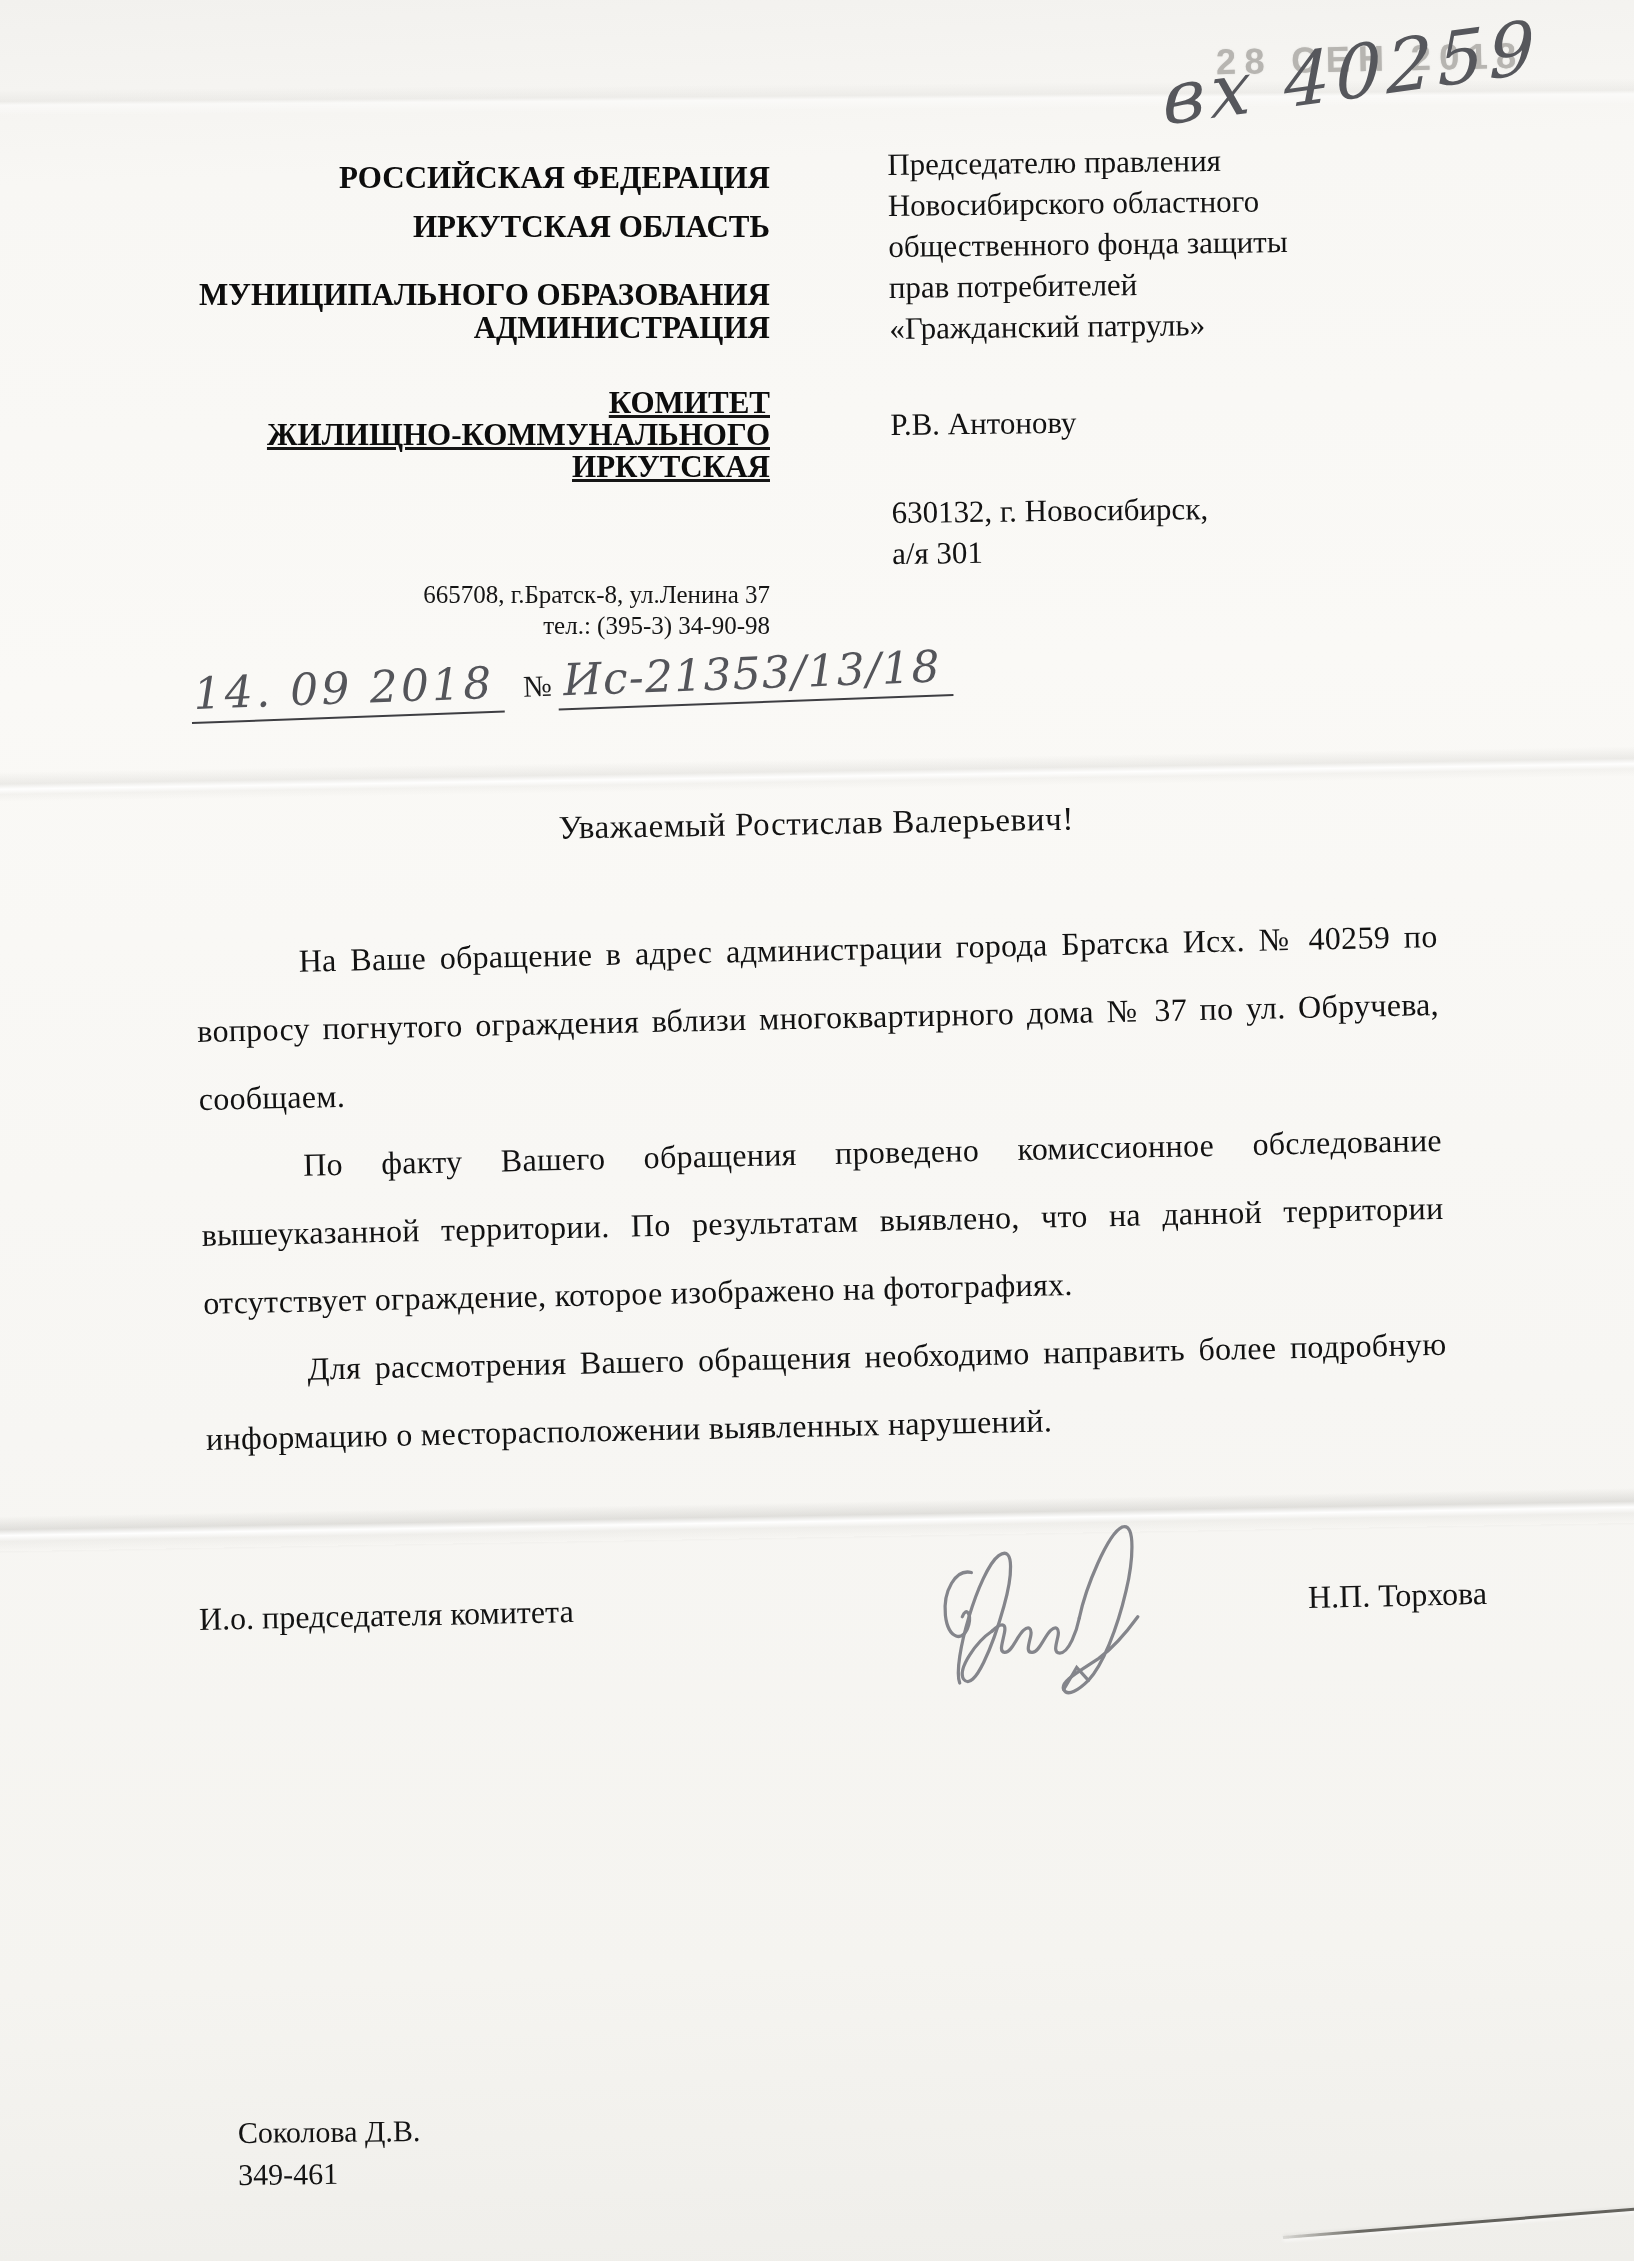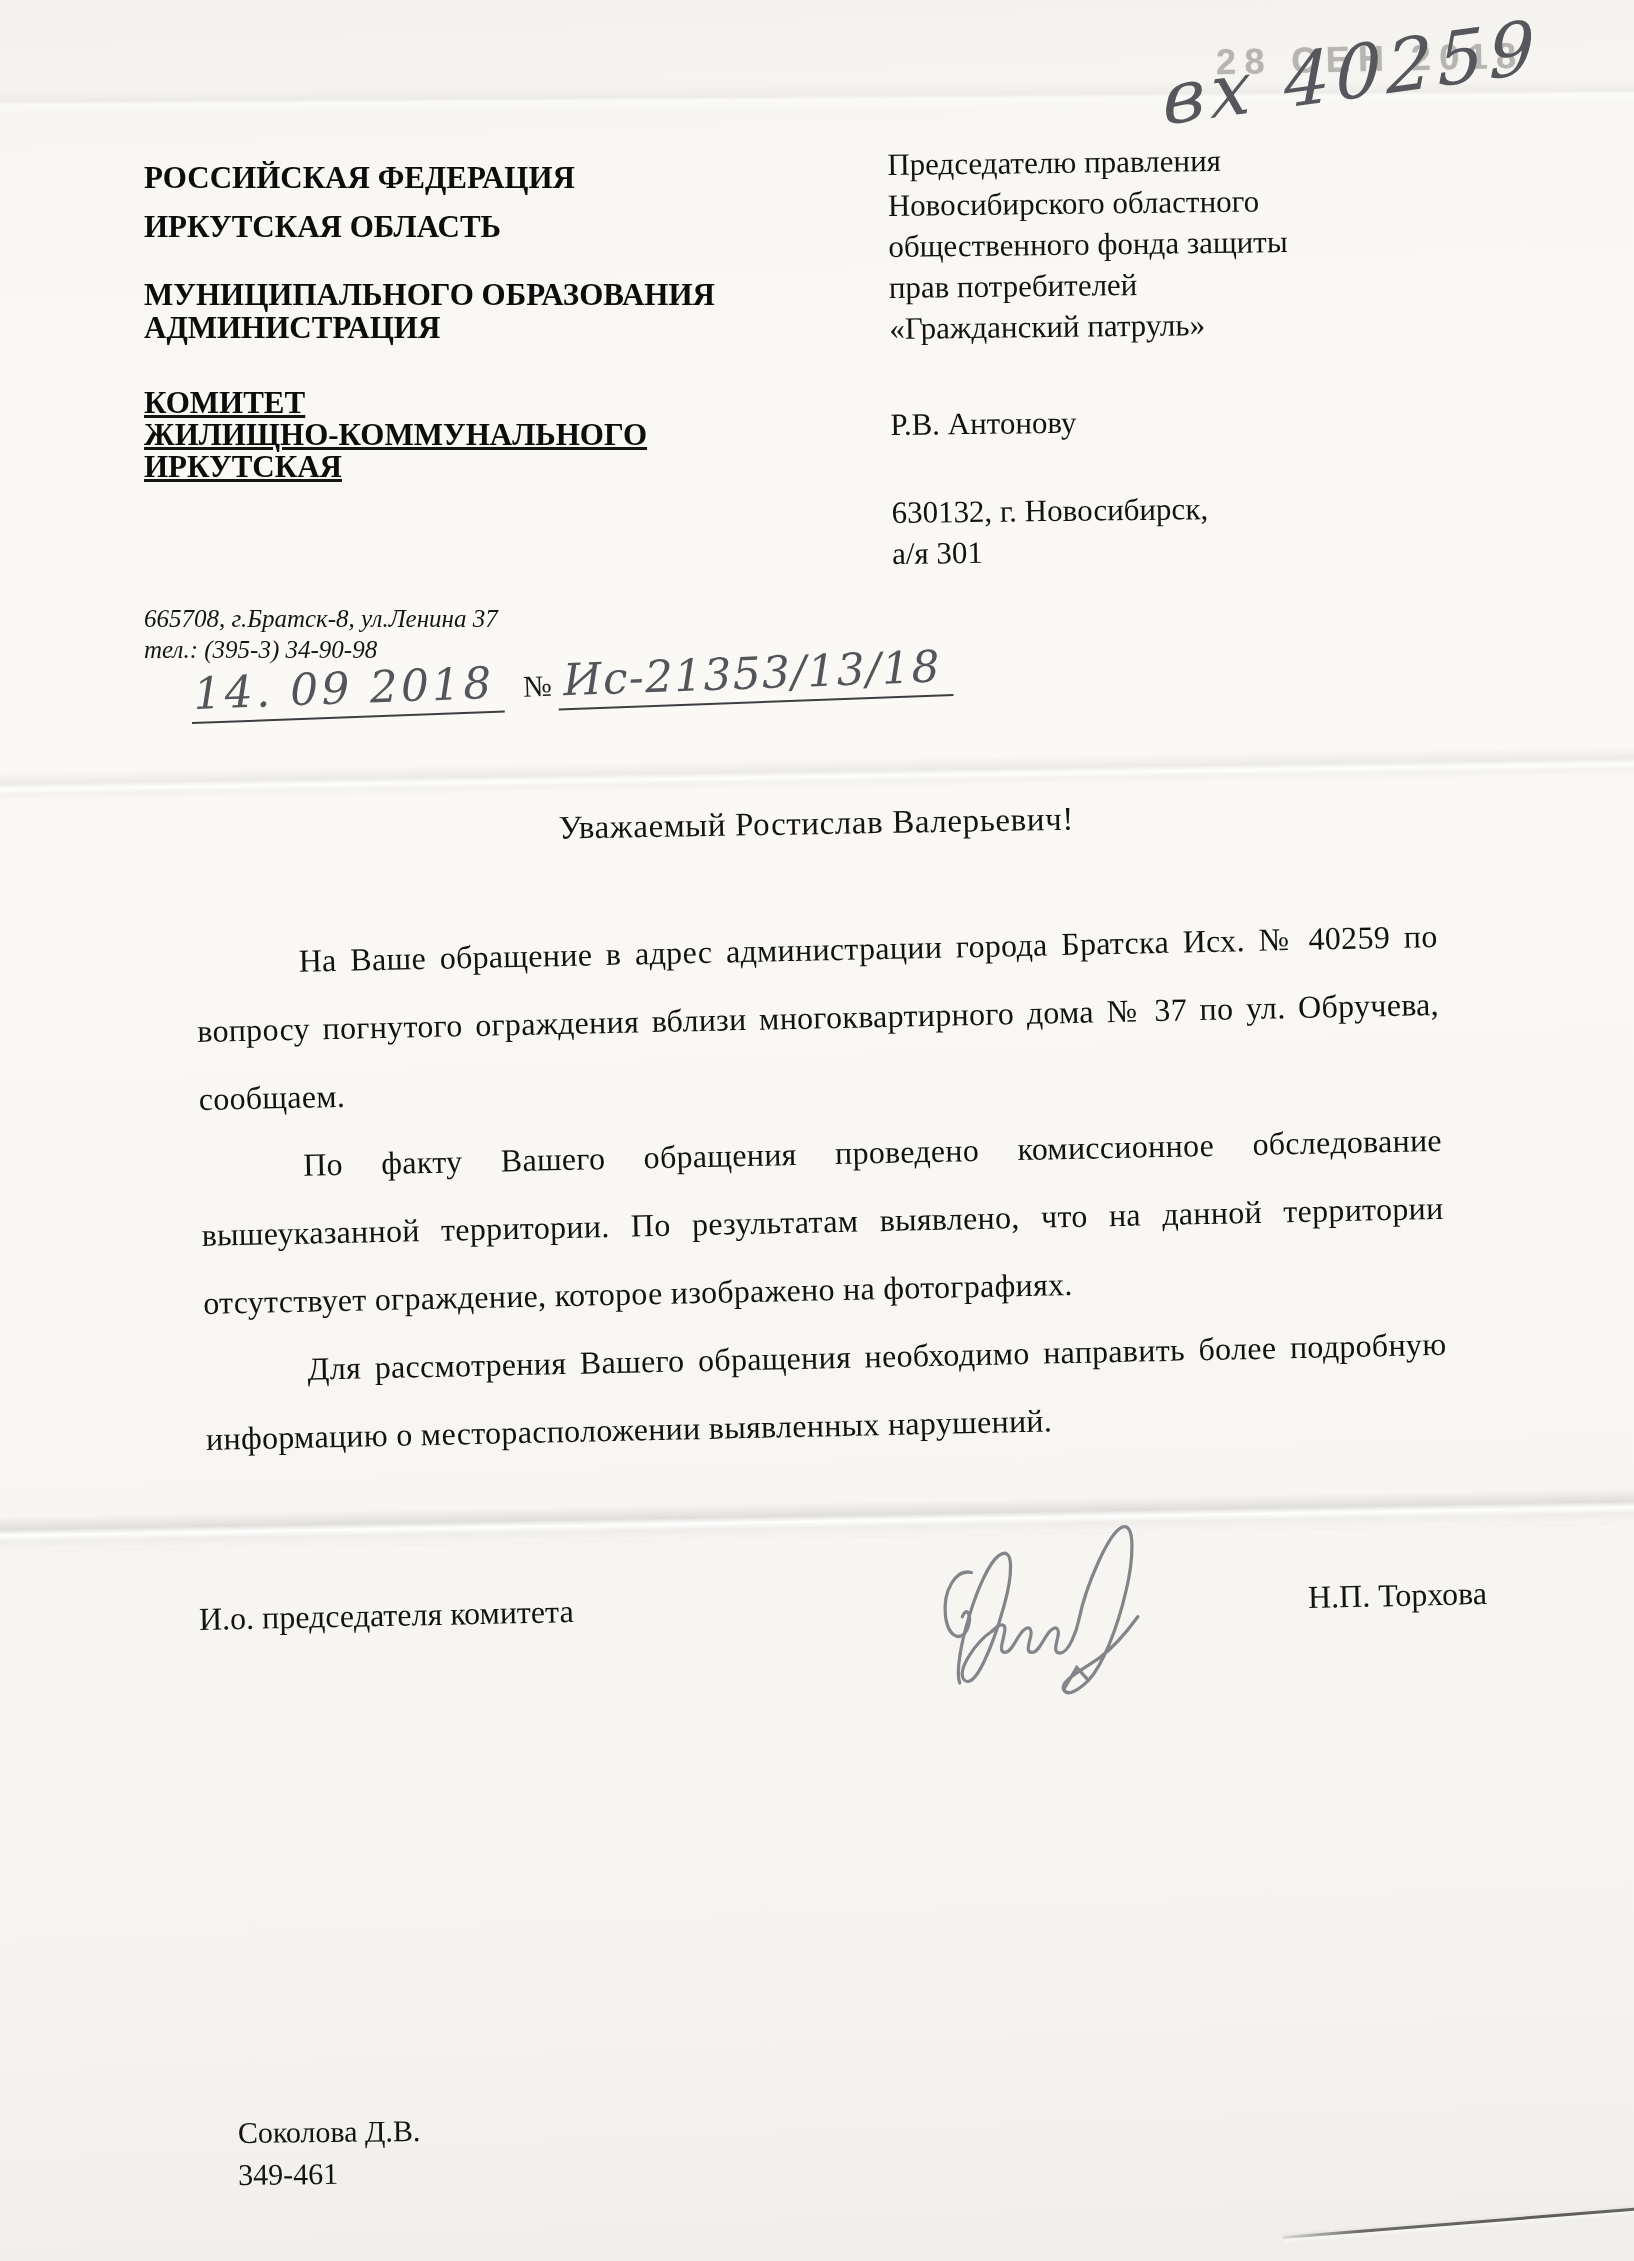--- a/index.html
+++ b/index.html
@@ -50,26 +50,26 @@
   }
   .hand { font-family:"DejaVu Serif", serif; font-style:italic; color:#54555a; }
   .hand-incoming {
     position:absolute; left:1163px; top:57px;
     font-size:73px; letter-spacing:5.2px; white-space:nowrap;
     transform: rotate(-8deg) skewX(-8deg); transform-origin:0 100%;
     color:#56575c;
   }
 
   
-  .letterhead { position:absolute; left:144px; top:153px; width:626px; text-align:left; }
+  .letterhead { position:absolute; left:144px; top:153px; width:626px; text-align:right; }
   .lh-bold { font-weight:700; font-size:31px; color:#0d0d0d; }
   .lh-top  { line-height:49px; }
   .lh-org  { margin-top:27px; line-height:33px; }
   .lh-comm { margin-top:43px; line-height:32px;text-decoration:underline; }
-  .lh-contacts { margin-top:120px; font-size:25px; line-height:31px; color:#151515;font-style:italic; }
+  .lh-contacts { margin-top:96px; font-size:25px; line-height:31px; color:#151515; }
 
   
   .addressee {
     position:absolute; left:887px; top:144px; width:598px;
     font-size:31px; line-height:41px; color:#131313;
     transform: rotate(-0.7deg); transform-origin:0 0;
   }
   .addr-name { margin-top:55px; }
   .addr-city { margin-top:47px; }
 

